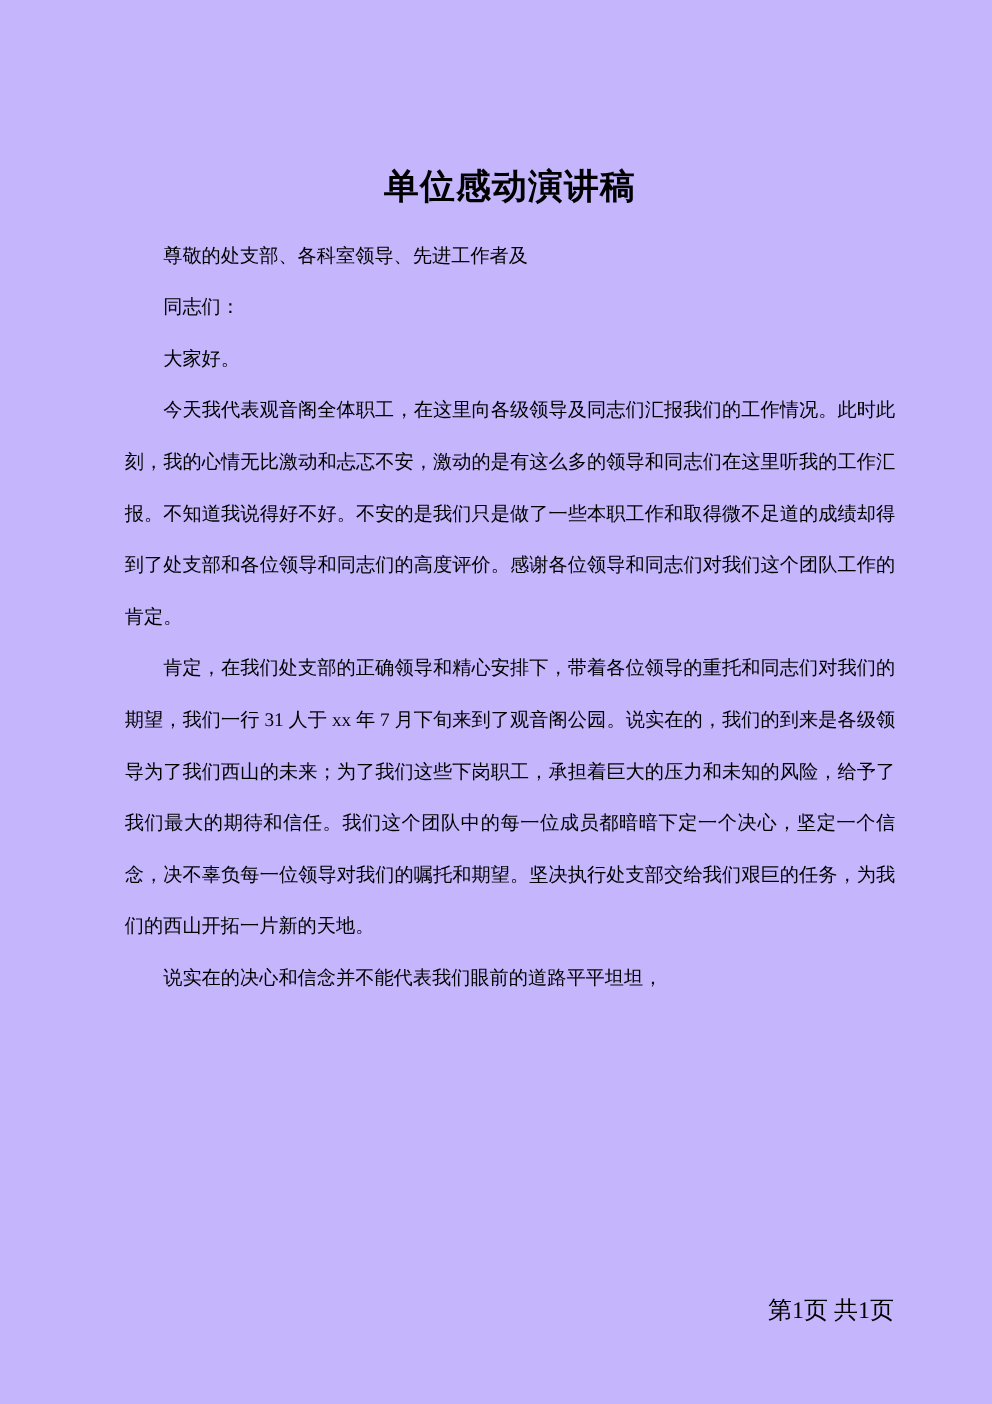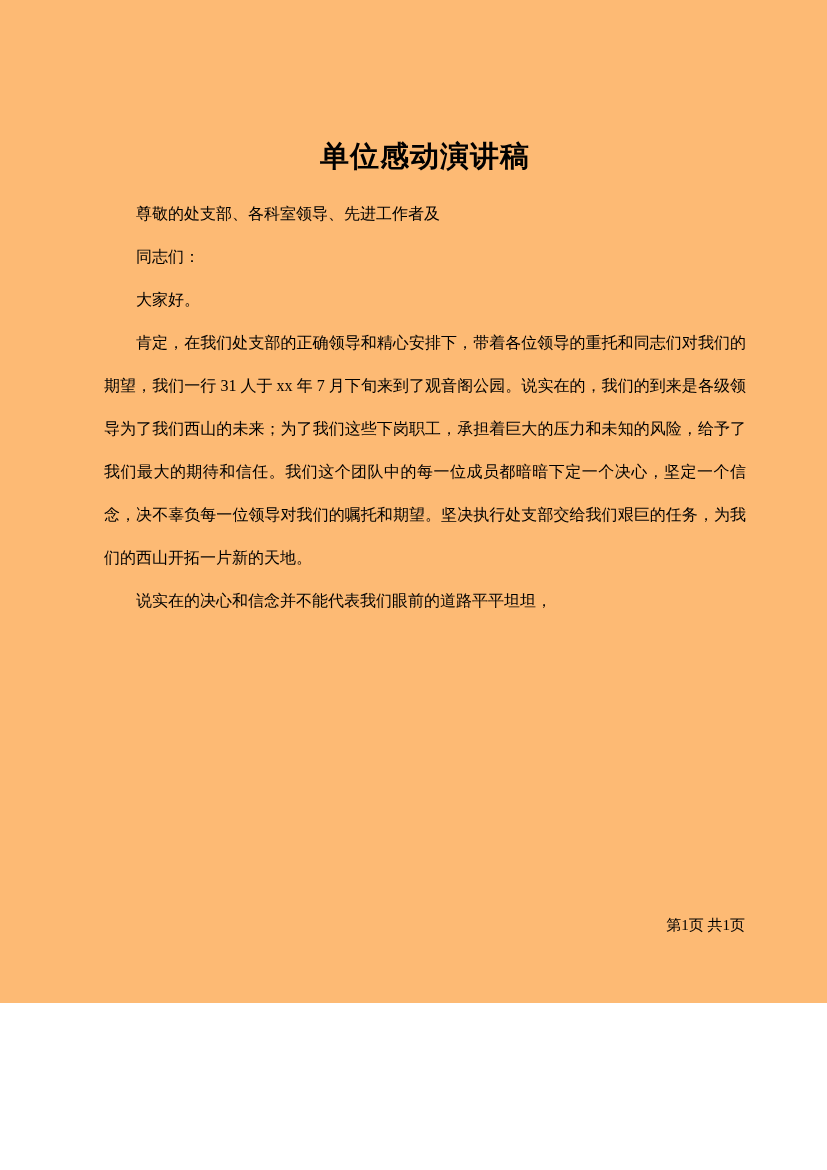--- a/index.html
+++ b/index.html
@@ -3,22 +3,22 @@
 <meta charset="utf-8">
 <style>
   html, body {
     margin: 0;
     padding: 0;
     background: #ffffff;
   }
   .page {
     position: relative;
     width: 827px;
-    height: 1003px;
-    background: #fdba74;
+    height: 1170px;
+    background: #c4b5fd;
     font-family: "Liberation Serif", serif;
     color: #000000;
     overflow: hidden;
     box-sizing: border-box;
   }
   .content {
     position: absolute;
     top: 136px;
     left: 104px;
     width: 642px;
@@ -36,35 +36,36 @@
     font-size: 16px;
     line-height: 43px;
     text-align: justify;
     text-indent: 2em;
     word-break: break-all;
   }
   .footer {
     position: absolute;
     right: 82px;
     bottom: 68px;
-    font-size: 15px;
+    font-size: 20px;
     line-height: 20px;
     color: #000000;
   }
 </style>
 </head>
 <body>
 
 <div class="page">
   <div class="content">
     <h1 class="doc-title">单位感动演讲稿</h1>
 
     <p class="para">尊敬的处支部、各科室领导、先进工作者及</p>
     <p class="para">同志们：</p>
     <p class="para">大家好。</p>
+    <p class="para">今天我代表观音阁全体职工，在这里向各级领导及同志们汇报我们的工作情况。此时此刻，我的心情无比激动和忐忑不安，激动的是有这么多的领导和同志们在这里听我的工作汇报。不知道我说得好不好。不安的是我们只是做了一些本职工作和取得微不足道的成绩却得到了处支部和各位领导和同志们的高度评价。感谢各位领导和同志们对我们这个团队工作的肯定。</p>
     <p class="para">肯定，在我们处支部的正确领导和精心安排下，带着各位领导的重托和同志们对我们的期望，我们一行 31 人于 xx 年 7 月下旬来到了观音阁公园。说实在的，我们的到来是各级领导为了我们西山的未来；为了我们这些下岗职工，承担着巨大的压力和未知的风险，给予了我们最大的期待和信任。我们这个团队中的每一位成员都暗暗下定一个决心，坚定一个信念，决不辜负每一位领导对我们的嘱托和期望。坚决执行处支部交给我们艰巨的任务，为我们的西山开拓一片新的天地。</p>
     <p class="para">说实在的决心和信念并不能代表我们眼前的道路平平坦坦，</p>
   </div>
 
   <div class="footer">
     <span>第1页 共1页</span>
   </div>
 </div>
 
 </body></html>

